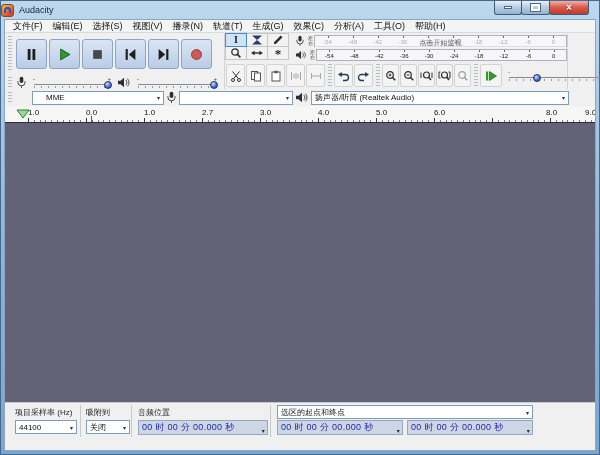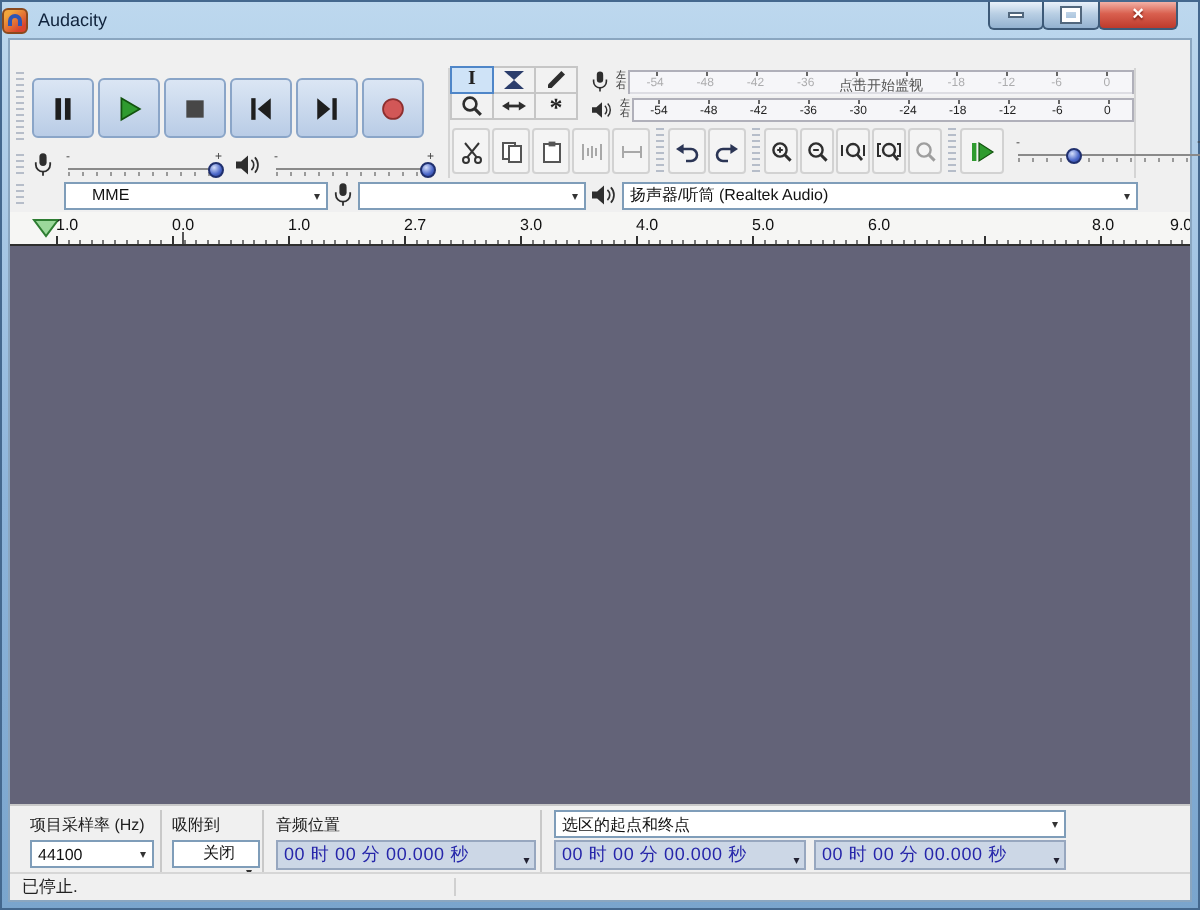--- a/index.html
+++ b/index.html
@@ -101,20 +101,33 @@
     <div class="cap cap-max">
         <span class="gl-max"></span>
       </div>
     <div class="cap cap-close">
         <span class="gl-close">×</span>
       </div>
   </div>
 
   <div class="client">
 
+    <div class="menubar">
+      <span class="menu-item">文件(F)</span>
+      <span class="menu-item">编辑(E)</span>
+      <span class="menu-item">选择(S)</span>
+      <span class="menu-item">视图(V)</span>
+      <span class="menu-item">播录(N)</span>
+      <span class="menu-item">轨道(T)</span>
+      <span class="menu-item">生成(G)</span>
+      <span class="menu-item">效果(C)</span>
+      <span class="menu-item">分析(A)</span>
+      <span class="menu-item">工具(O)</span>
+      <span class="menu-item">帮助(H)</span>
+    </div>
 
     <div class="dock">
       <div class="vsep" style="left:219px;top:1px;height:55px;"></div>
       <div class="vsep" style="left:562px;top:1px;height:55px;"></div>
 
       <div class="transport">
         <span class="grip"></span>
         <div class="tbtn">
           <svg width="13" height="13" viewBox="0 0 12 12">
               <rect x="2.5" y="1" width="2.6" height="10" fill="#1e1e1e"></rect>
@@ -438,36 +451,32 @@
       <span class="sb-label" style="left:133px;">音频位置</span>
       <span class="sb-sep" style="left:265px;"></span>
       <div class="combo2" style="left:272px;top:2px;width:256px;">
         <span>选区的起点和终点</span>
         <span class="combo-arrow">▾</span>
       </div>
       <div class="combo2" style="left:10px;top:17px;width:62px;">
         <span>44100</span>
         <span class="combo-arrow">▾</span>
       </div>
-      <div class="combo2" style="left:81px;top:17px;width:44px;flex-direction:column;">
+      <div class="combo2" style="left:81px;top:17px;width:44px;">
         <span>关闭</span>
         <span class="combo-arrow">▾</span>
       </div>
       <div class="timebox" style="left:133px;width:130px;">
         <span>00 时 00 分 00.000 秒</span>
         <span class="tb-arrow">▾</span>
       </div>
       <div class="timebox" style="left:272px;width:126px;">
         <span>00 时 00 分 00.000 秒</span>
         <span class="tb-arrow">▾</span>
       </div>
       <div class="timebox" style="left:402px;width:126px;">
         <span>00 时 00 分 00.000 秒</span>
         <span class="tb-arrow">▾</span>
       </div>
     </div>
 
-    <div class="statusbar">
-      <span>已停止.</span>
-      <span class="st-sep"></span>
-    </div>
   </div>
 </div>
 
 </body></html>

